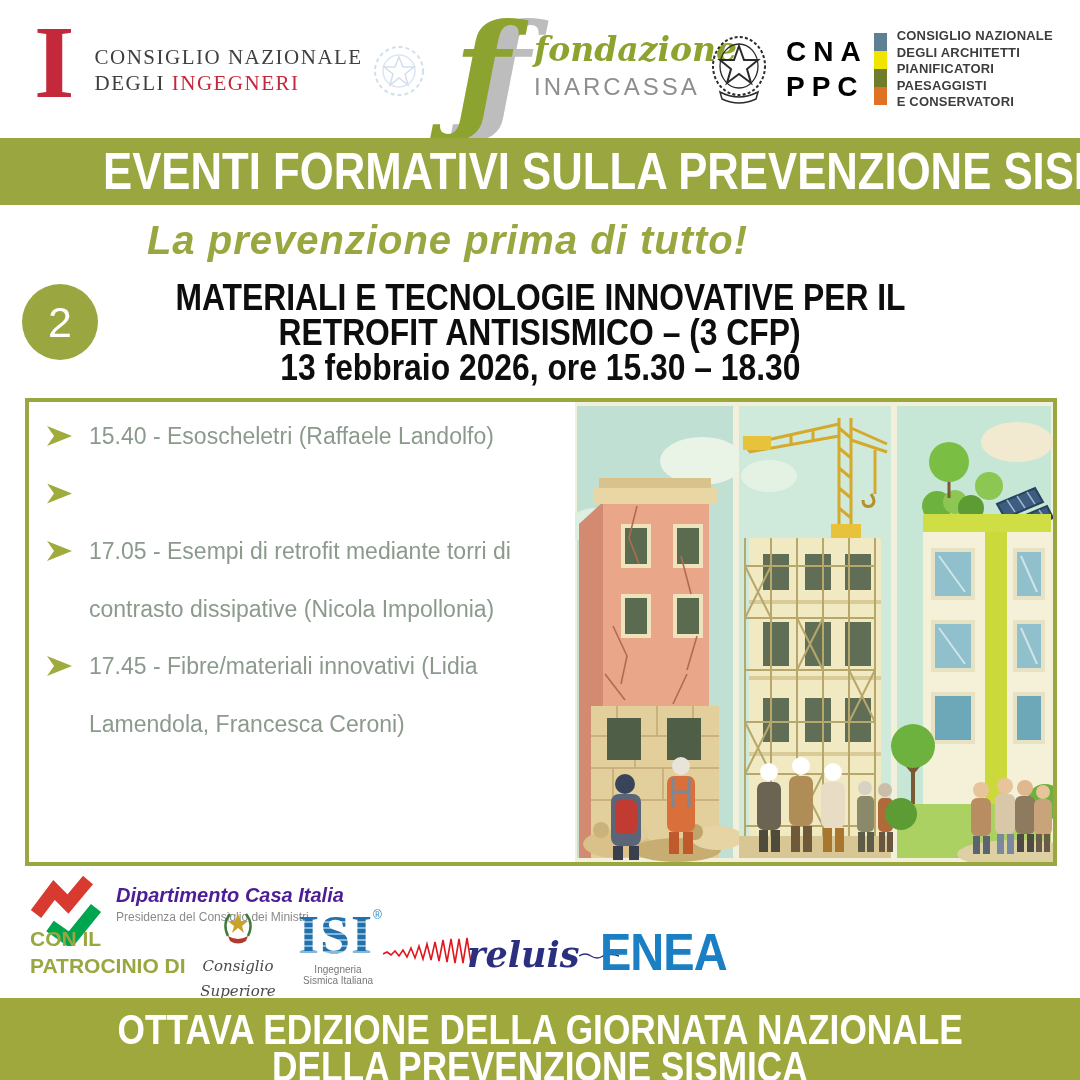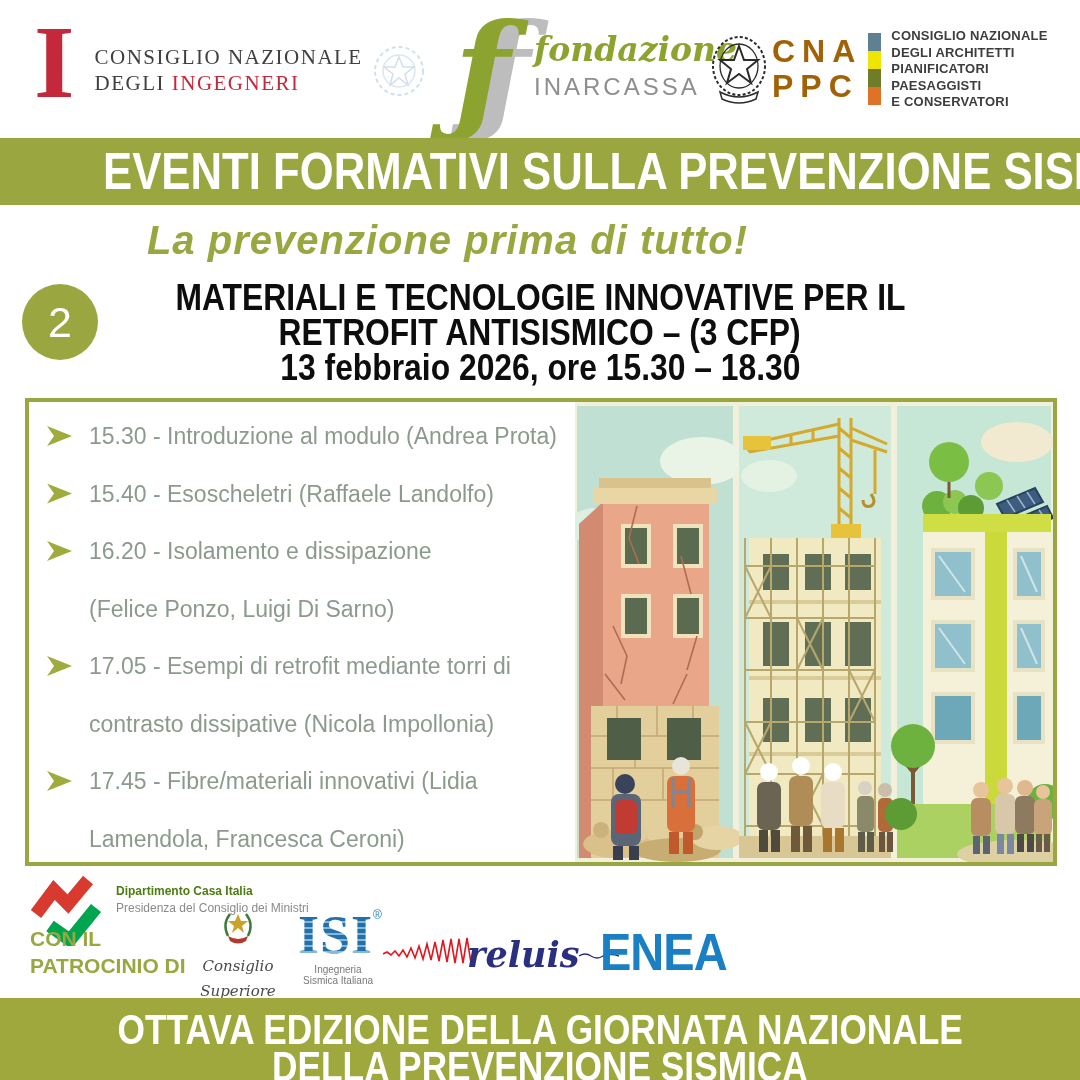--- a/index.html
+++ b/index.html
@@ -14,21 +14,21 @@
   .cni-accent{color:#c4283b;}
   .watermark{position:absolute;left:368px;top:40px;opacity:.9;}
   .fond{position:absolute;left:452px;top:6px;display:flex;}
   .fond-f{position:relative;width:78px;height:128px;font-family:"DejaVu Serif","Liberation Serif",serif;font-style:italic;font-weight:700;}
   .fond-f .f-back{position:absolute;left:22px;top:-12px;font-size:130px;color:#bdbdbd;}
   .fond-f .f-front{position:absolute;left:2px;top:-12px;font-size:130px;color:#8da32f;}
   .fond-txt{margin-left:4px;margin-top:24px;}
   .fond-name{font-family:"DejaVu Serif","Liberation Serif",serif;font-style:italic;font-weight:700;font-size:33px;color:#8da32f;}
   .fond-sub{font-size:24px;color:#8e8e8e;letter-spacing:3px;margin-top:4px;}
   .cnappc{position:absolute;left:706px;top:28px;display:flex;align-items:center;}
-  .cnappc-acr{margin-left:0;font-size:32px;font-weight:700;color:#a16207;letter-spacing:7px;line-height:35px;}
+  .cnappc-acr{margin-left:14px;font-size:28px;font-weight:700;color:#000000;letter-spacing:7px;line-height:35px;}
   .cnappc-bar{margin-left:6px;width:13px;height:72px;display:flex;flex-direction:column;}
   .cnappc-bar div{flex:1;}
   .cnappc-desc{margin-left:10px;font-size:13px;font-weight:700;color:#3d3d3c;line-height:16.5px;letter-spacing:.2px;}
 
   
   .banner-top{position:absolute;left:0;top:138px;width:1080px;height:67px;background:#9aa740;text-align:center;}
   .banner-top .cond{font-size:52px;font-weight:700;color:#fff;line-height:67px;}
   .cond{display:inline-block;transform:scaleX(.84);transform-origin:50% 50%;white-space:nowrap;}
   .tagline{position:absolute;left:0;top:218px;width:895px;text-align:center;font-size:40px;font-weight:700;font-style:italic;color:#9aa740;letter-spacing:1px;}
 
@@ -40,21 +40,21 @@
   
   .content-box{position:absolute;left:25px;top:398px;width:1032px;height:468px;border:4px solid #9aa740;background:#fff;box-sizing:border-box;}
   .agenda{position:absolute;left:47px;top:408px;width:525px;height:450px;overflow:hidden;font-size:23px;color:#8b9a8c;}
   .agenda-item{line-height:57.5px;padding-left:42px;white-space:nowrap;}
   .bullet{display:inline-block;width:25px;height:20px;margin-left:-42px;margin-right:17px;background:#a0ab3e;clip-path:polygon(0 0,100% 50%,0 100%,28% 50%);vertical-align:-2px;}
   .illus{position:absolute;left:575px;top:402px;width:478px;height:460px;background:#f2efda;}
 
   
   .sp-casa{position:absolute;left:30px;top:876px;display:flex;}
   .sp-casa-txt{margin-left:14px;margin-top:8px;}
-  .sp-casa-title{font-size:12px;font-weight:700;color:#4d7c0f;}
+  .sp-casa-title{font-size:20px;font-weight:700;color:#4c1d95;font-style:italic;}
   .sp-casa-sub{font-size:12px;color:#8a8a8a;margin-top:3px;}
   .patrocinio{position:absolute;left:30px;top:925px;font-size:21px;font-weight:700;color:#9aa740;line-height:27px;}
   .cslp{position:absolute;left:168px;top:908px;width:140px;text-align:center;}
   .cslp-txt{font-family:"DejaVu Serif","Liberation Serif",serif;font-style:italic;font-size:15px;color:#4a4a4a;line-height:25px;margin-top:4px;}
   .isi{position:absolute;left:298px;top:908px;width:80px;text-align:center;}
   .isi-text{font-family:"Liberation Serif",serif;font-weight:700;font-size:54px;line-height:54px;color:#2e86c1;letter-spacing:1px;text-align:right;}
   @supports (-webkit-background-clip: text){
     .isi-text{color:transparent;background:repeating-linear-gradient(180deg,#2470ab 0 4px,#85b9da 4px 6px);-webkit-background-clip:text;}
   }
   .isi-reg{font-size:12px;color:#2e86c1;vertical-align:top;}
@@ -134,23 +134,22 @@
 
   <div class="badge">2</div>
   <div class="ev-title">
     <div class="line"><span class="cond" style="transform:scaleX(.86)">MATERIALI E TECNOLOGIE INNOVATIVE PER IL</span></div>
     <div class="line"><span class="cond" style="transform:scaleX(.86)">RETROFIT ANTISISMICO – (3 CFP)</span></div>
     <div class="line"><span class="cond" style="transform:scaleX(.86)">13 febbraio 2026, ore 15.30 – 18.30</span></div>
   </div>
 
   <div class="content-box"></div>
   <div class="agenda">
-      <div class="agenda-item"><span class="bullet"></span><span>15.30 - Introduzione al modulo (Andrea Prota)</span></div>
       <div class="agenda-item"><span class="bullet"></span><span>15.40 - Esoscheletri (Raffaele Landolfo)</span></div>
-      <div class="agenda-item"><span class="bullet"></span><span>16.20 - Isolamento e dissipazione<br>(Felice Ponzo, Luigi Di Sarno)</span></div>
+      <div class="agenda-item"><span class="bullet"></span></div>
       <div class="agenda-item"><span class="bullet"></span><span>17.05 - Esempi di retrofit mediante torri di<br>contrasto dissipative (Nicola Impollonia)</span></div>
       <div class="agenda-item"><span class="bullet"></span><span>17.45 - Fibre/materiali innovativi (Lidia<br>Lamendola, Francesca Ceroni)</span></div>
     </div>
 
   <div class="illus">
     <svg width="478" height="460" viewBox="0 0 478 460">
       <rect x="0" y="0" width="478" height="460" fill="#f2efda"></rect>
 
       <g transform="translate(2,4)">
         <rect x="0" y="0" width="156" height="452" fill="#bfe0d2"></rect>

